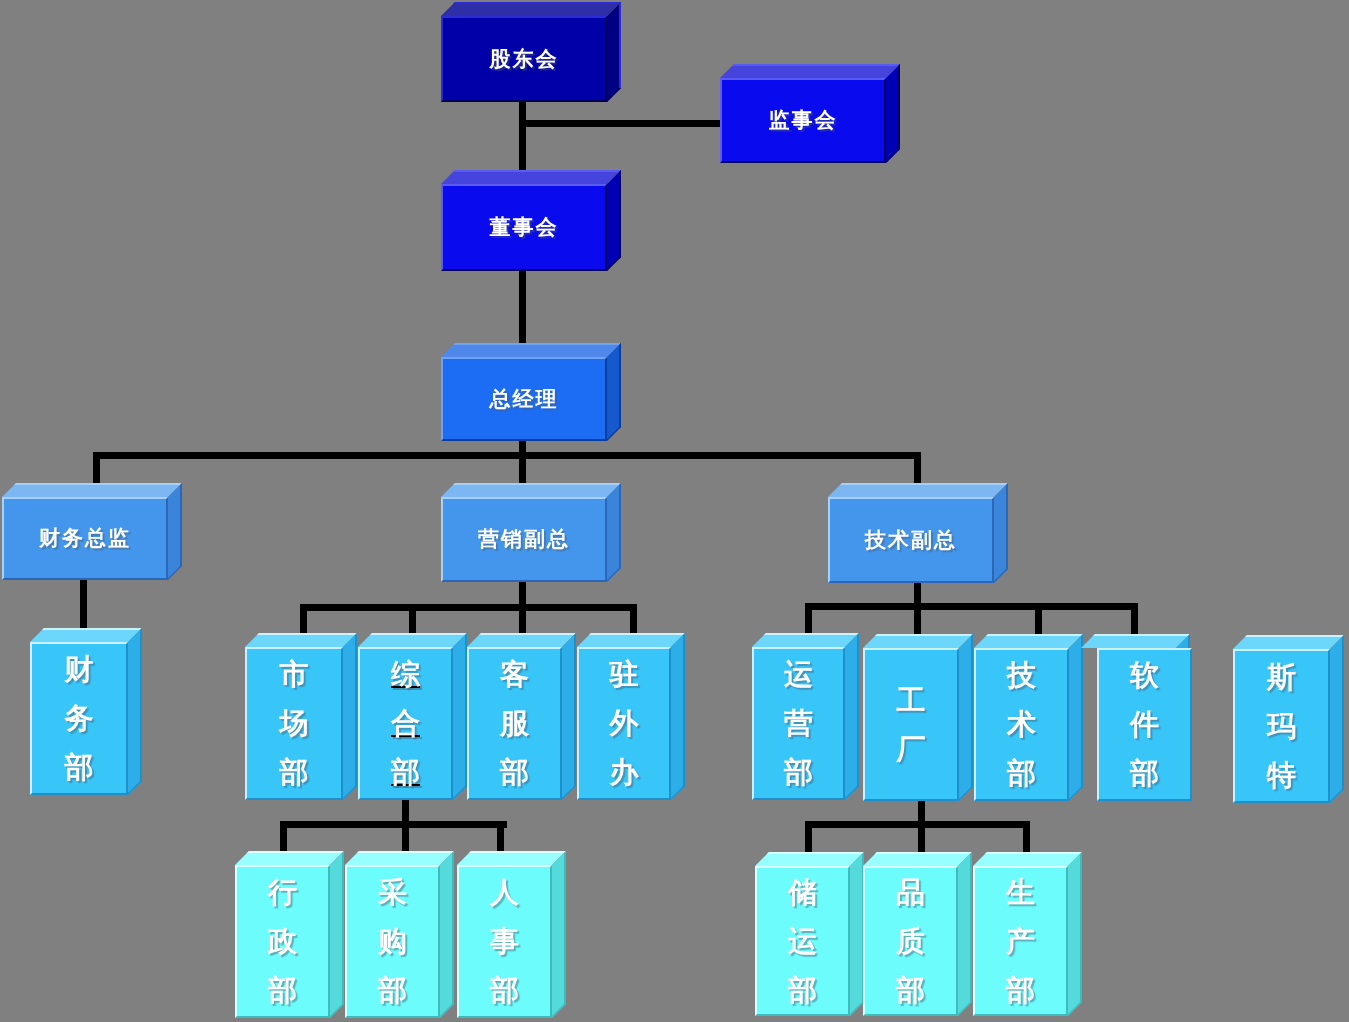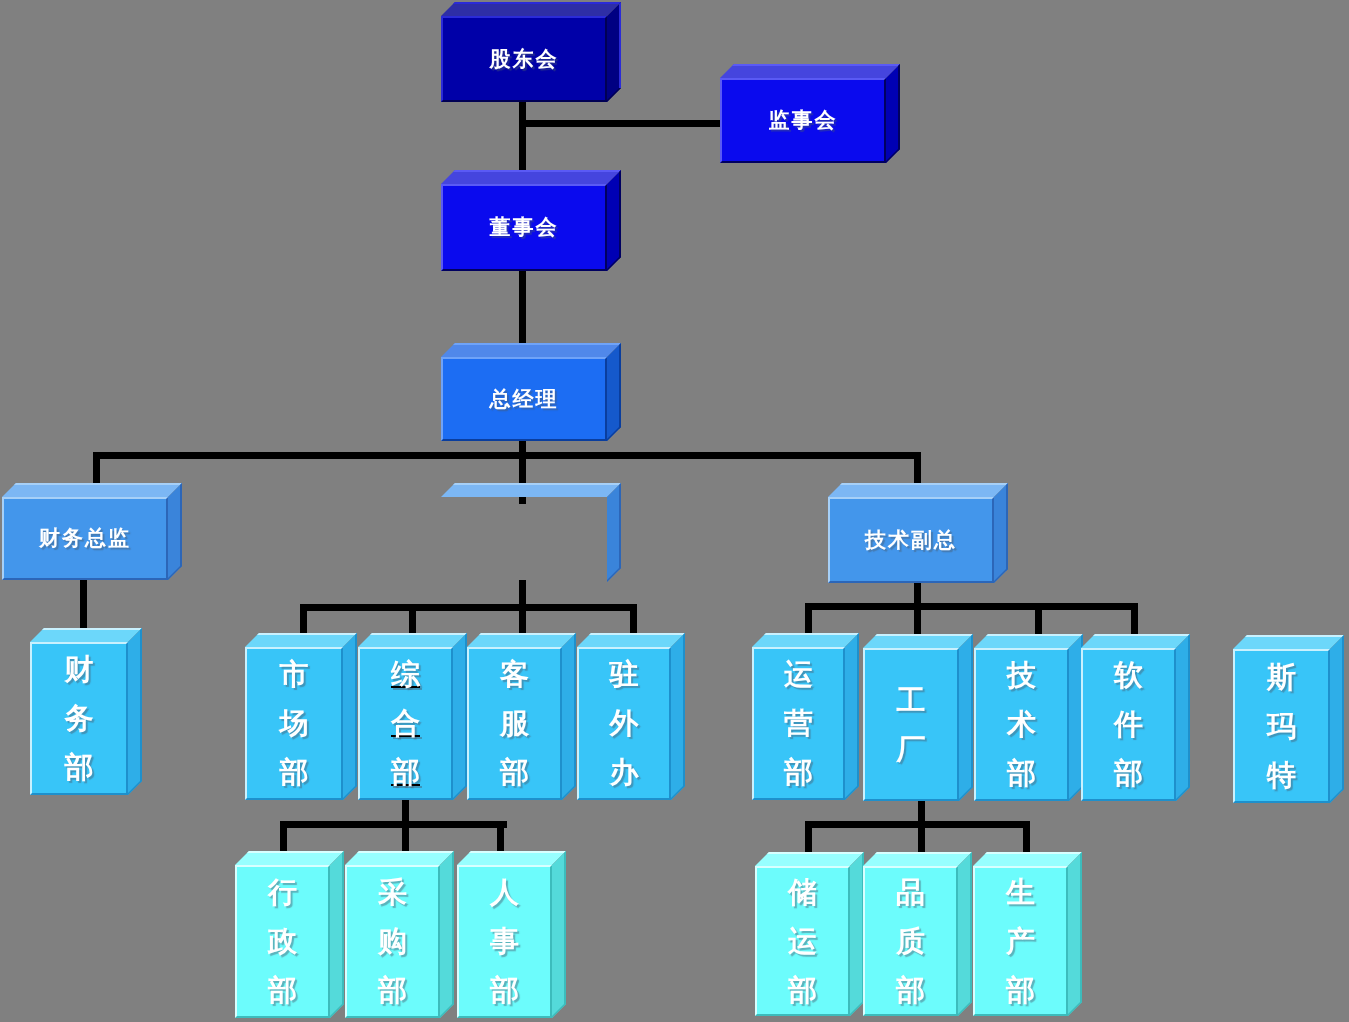--- a/index.html
+++ b/index.html
@@ -104,20 +104,23 @@
       <div class="node l4 h" style="left: 2px; top: 483px; width: 180px; height: 97px; text-decoration: underline;">
         <div class="face topf" style="width:166px;"></div>
         <div class="face sidef" style="left:166px;height:83px;"></div>
         <div class="face front" style="width:166px;height:83px;">
           <span class="label">财务总监</span>
         </div>
       </div>
       <div class="node l4 h" style="left: 441px; top: 483px; width: 180px; height: 99px;">
         <div class="face topf" style="width:166px;"></div>
         <div class="face sidef" style="left:166px;height:85px;"></div>
+        <div class="face front" style="width:166px;height:85px;">
+          <span class="label">营销副总</span>
+        </div>
       </div>
       <div class="node l4 h" style="left: 828px; top: 483px; width: 180px; height: 100px;">
         <div class="face topf" style="width:166px;"></div>
         <div class="face sidef" style="left:166px;height:86px;"></div>
         <div class="face front" style="width:166px;height:86px;">
           <span class="label">技术副总</span>
         </div>
       </div>
       <div class="node l5 v" style="left: 30px; top: 628px; width: 112px; height: 167px;">
         <div class="face topf" style="width:98px;"></div>
@@ -171,21 +174,21 @@
       <div class="node l5 v" style="left: 974px; top: 634px; width: 109px; height: 167px;">
         <div class="face topf" style="width:95px;"></div>
         <div class="face sidef" style="left:95px;height:153px;"></div>
         <div class="face front" style="width:95px;height:153px;">
           <span class="label">技术部</span>
         </div>
       </div>
       <div class="node l5 v" style="left: 1081px; top: 634px; width: 109px; height: 167px;">
         <div class="face topf" style="width:95px;"></div>
         <div class="face sidef" style="left:95px;height:153px;"></div>
-        <div class="face front" style="width:95px;height:153px;">
+        <div class="face front" style="width:95px;height:153px;margin-left:16px;">
           <span class="label">软件部</span>
         </div>
       </div>
       <div class="node l5 v" style="left: 1233px; top: 635px; width: 111px; height: 168px;">
         <div class="face topf" style="width:97px;"></div>
         <div class="face sidef" style="left:97px;height:154px;"></div>
         <div class="face front" style="width:97px;height:154px;">
           <span class="label">斯玛特</span>
         </div>
       </div>

